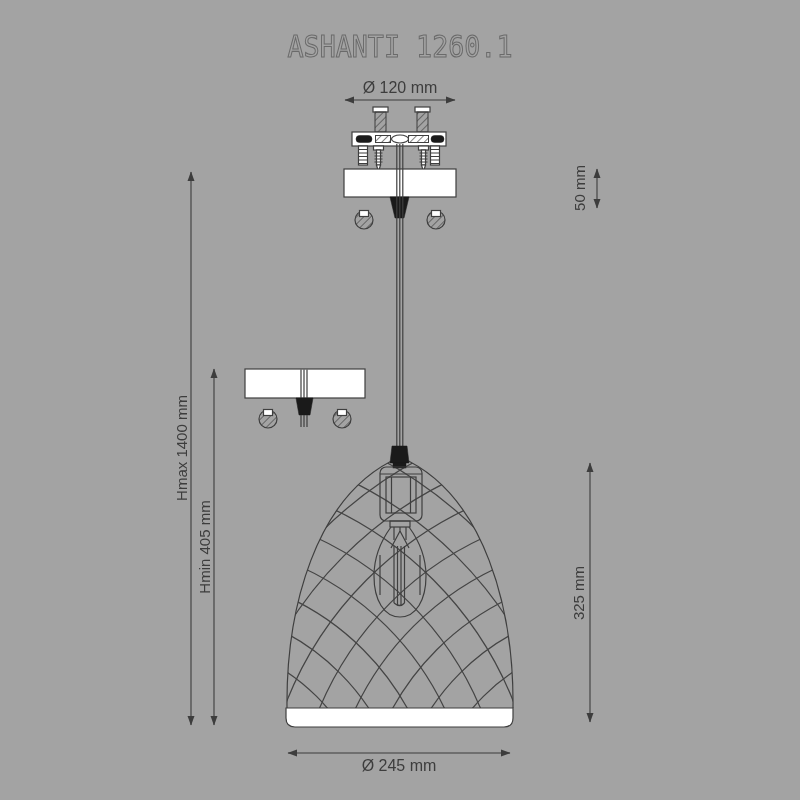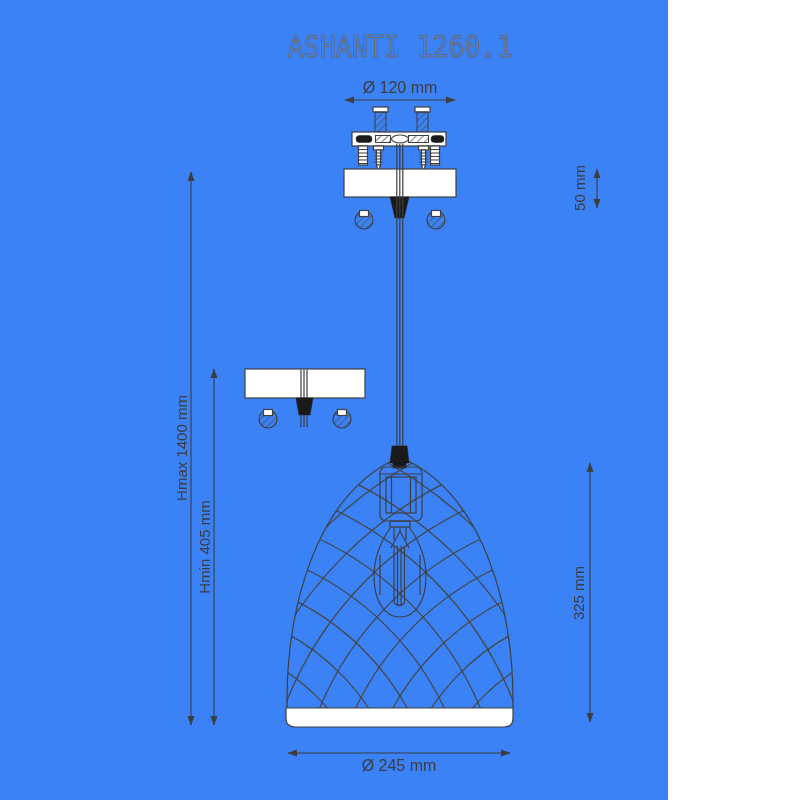--- a/index.html
+++ b/index.html
@@ -1,16 +1,16 @@
 <!DOCTYPE html>
 <html><head>
 <meta charset="utf-8">
 <style>
   html,body{margin:0;padding:0;background:#fff;}
-  #stage{position:relative;width:668px;height:800px;background:#3b82f6;overflow:hidden;
+  #stage{position:relative;width:800px;height:800px;background:#a3a3a3;overflow:hidden;
          font-family:"Liberation Sans", sans-serif;}
   svg{position:absolute;left:0;top:0;}
   .dim-text{font-family:"Liberation Sans", sans-serif;font-size:15px;fill:#3d3d3d;}
   .dim-text-lg{font-family:"Liberation Sans", sans-serif;font-size:16px;fill:#3d3d3d;}
   .title-text{font-family:"DejaVu Sans Mono", monospace;fill:none;stroke:#6a6a6a;stroke-width:1.1;font-size:31px;}
   .ln{stroke:#3f3f3f;stroke-width:1.2;fill:none;}
   .lnw{stroke:#3f3f3f;stroke-width:1.2;fill:#ffffff;}
   .dark{fill:#1a1a1a;stroke:#1a1a1a;stroke-width:0.5;}
   .dimln{stroke:#3d3d3d;stroke-width:1.1;fill:none;}
 </style>

